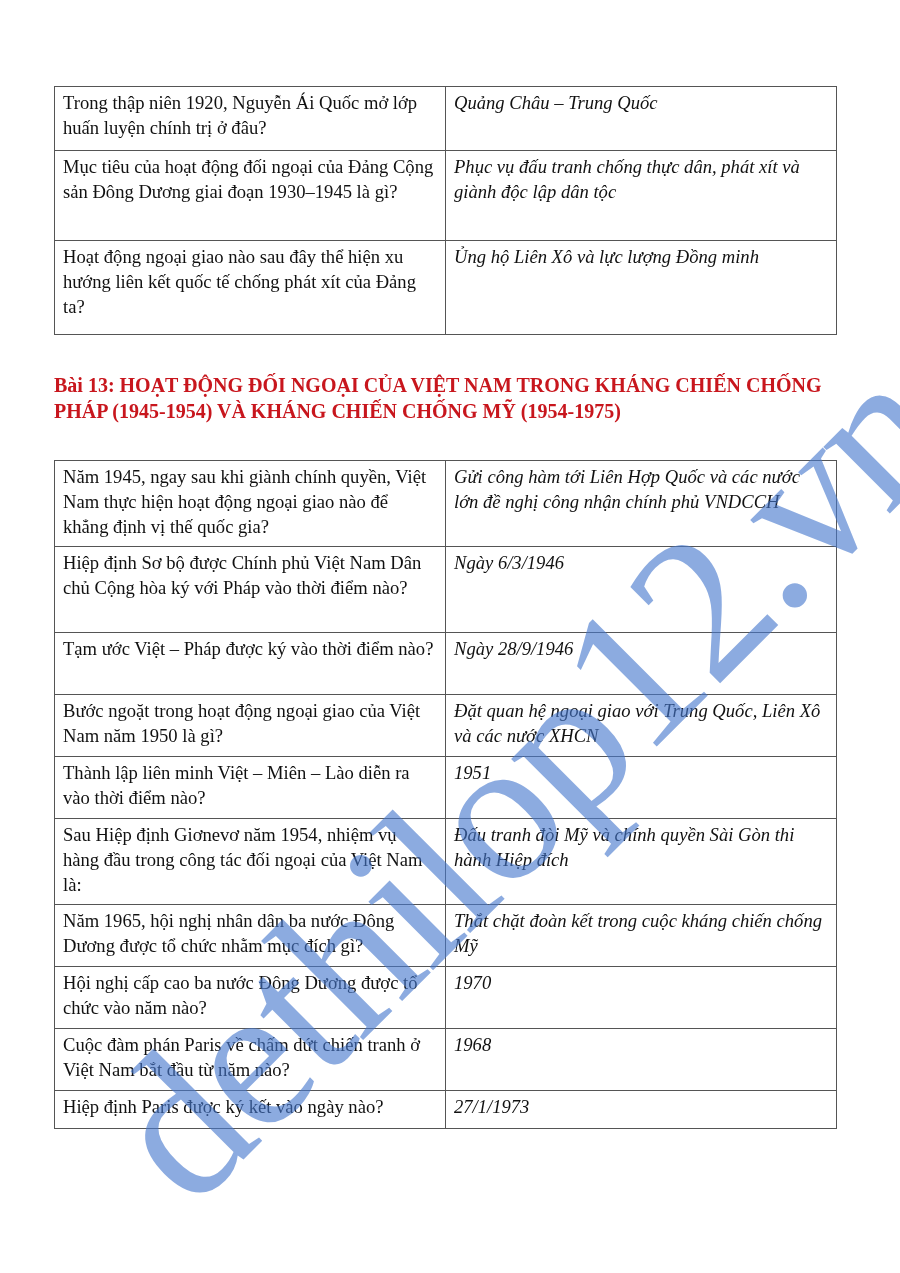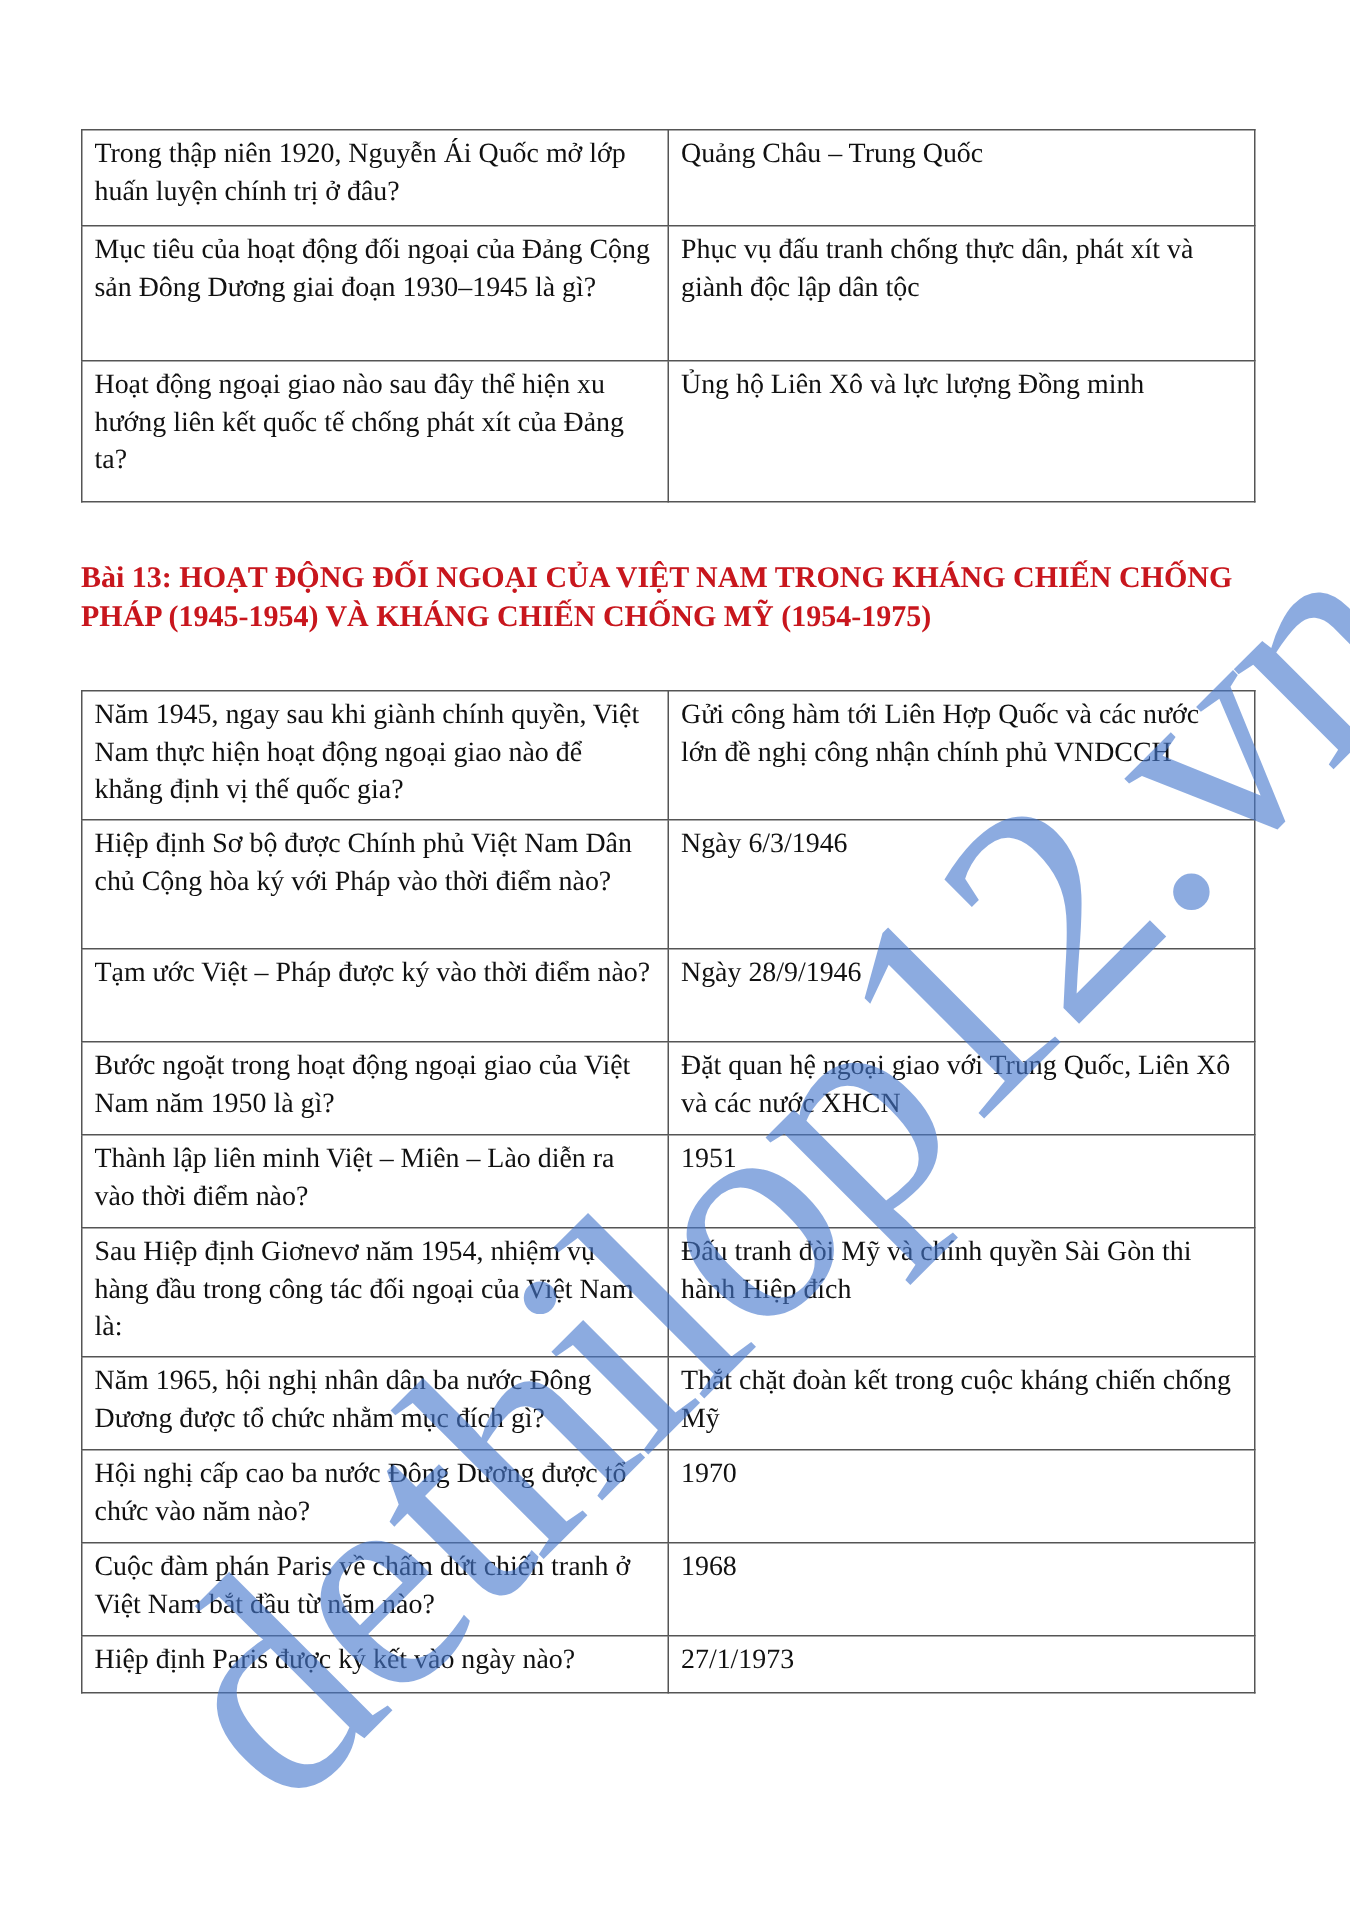--- a/index.html
+++ b/index.html
@@ -2,21 +2,21 @@
 <html><head>
 <meta charset="utf-8">
 <style>
   html, body { margin: 0; padding: 0; background: #ffffff; }
   body { width: 900px; height: 1273px; position: relative; overflow: hidden;
          font-family: "Liberation Serif", "DejaVu Serif", serif; color: #111; }
   .qa-table { position: absolute; left: 54px; width: 782px; border-collapse: collapse; table-layout: fixed; }
   .qa-table td { border: 1.3px solid #555; vertical-align: top; padding: 3px 8px 6px 8px;
                  font-size: 18.6px; line-height: 25px; box-sizing: border-box; }
   .qa-table td.q { width: 391px; }
-  .qa-table td.a { width: 391px; }
+  .qa-table td.a { width: 391px; font-style: italic; }
   #table1 { top: 86px; }
   #table2 { top: 460px; }
   .heading { position: absolute; left: 54px; top: 372px; width: 800px;
              color: #c8161d; font-weight: bold; font-size: 20px; line-height: 26px; }
   .watermark { position: absolute; left: 60px; top: 560px; width: 980px;
                transform-origin: 0 0; transform: rotate(-45deg);
                font-family: "Liberation Serif", "DejaVu Serif", serif;
                font-size: 205px; line-height: 1; color: rgba(70,120,205,0.62);
                white-space: nowrap; pointer-events: none; letter-spacing: -4px; }
 </style>

